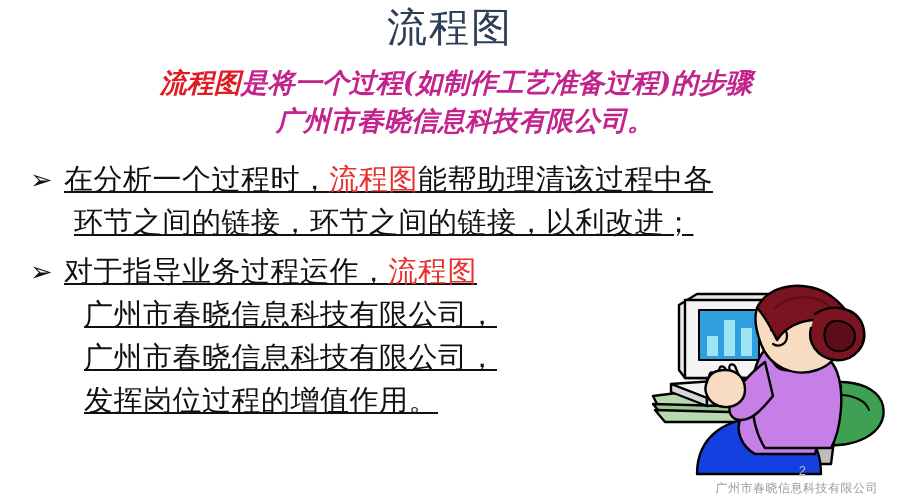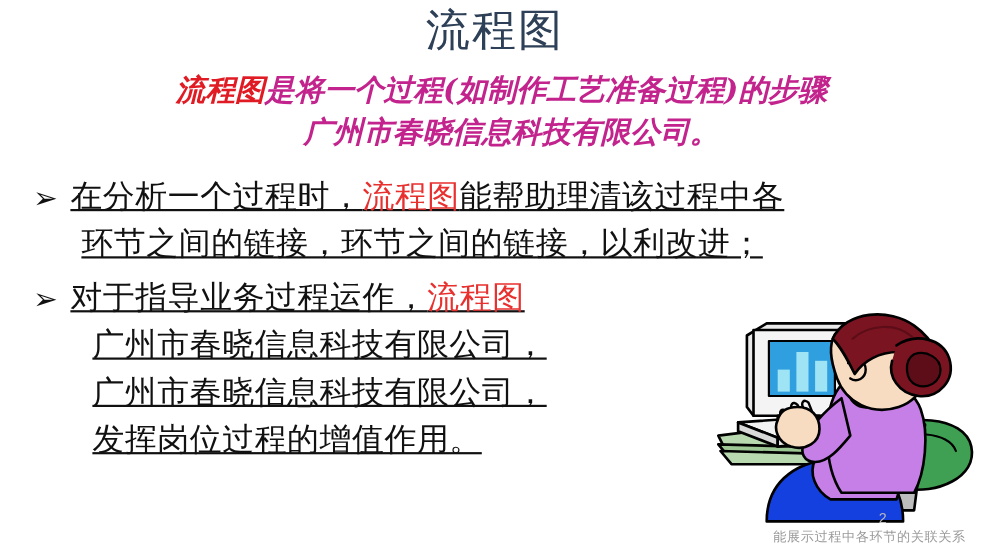--- a/index.html
+++ b/index.html
@@ -201,15 +201,15 @@
           <path d="M170 36 C188 24 212 30 218 48 C224 68 208 84 190 82 C172 80 162 64 166 50" fill="#7a1420"></path>
           <path d="M186 44 C198 40 210 48 210 58 C210 70 198 76 188 72 C178 68 176 50 186 44 Z" fill="#5c0d18" stroke-width="2"></path>
           <path d="M130 30 C146 16 170 16 184 28" fill="none" stroke="#5c0d18" stroke-width="2"></path>
         </g>
 
       </g>
     </svg>
   </div>
 
   <div id="page-number">2</div>
-  <div id="footer-company">能展示过程中各环节的关联关系</div>
+  <div id="footer-company">广州市春晓信息科技有限公司</div>
 
 </div>
 
 </body></html>

